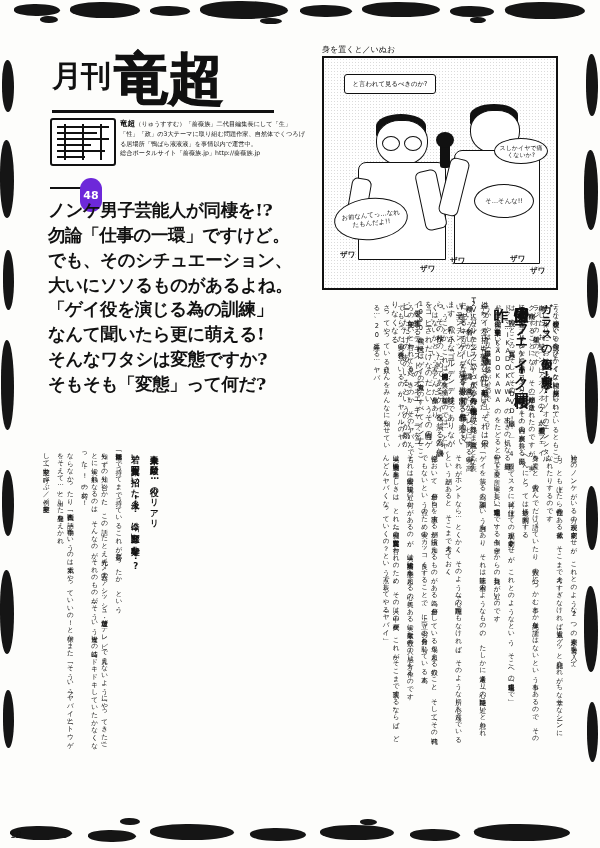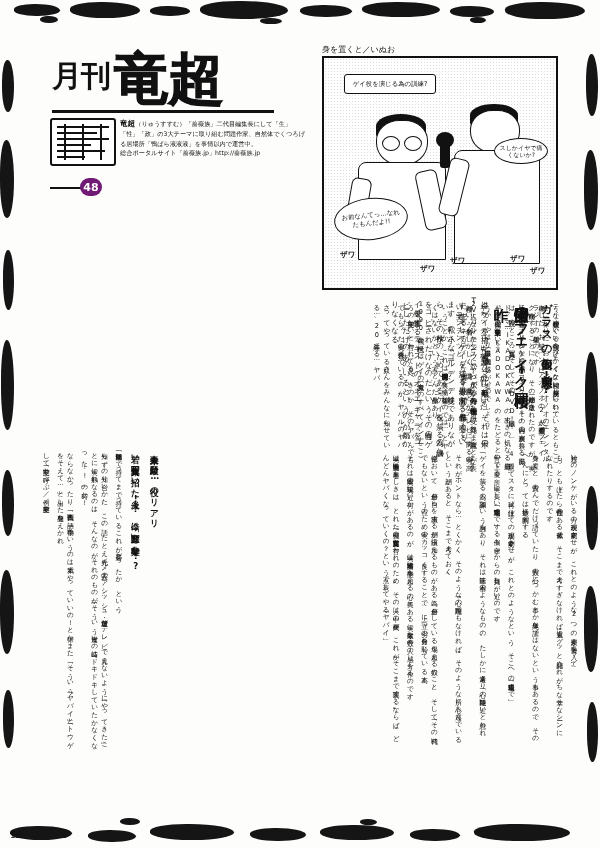--- a/index.html
+++ b/index.html
@@ -58,22 +58,22 @@
   }
   .blurb b{font-size:7.6px;}
   .blurb .url{letter-spacing:0px;}
 
   
   .issue-row{
     position:absolute;left:50px;top:178px;width:240px;height:18px;
   }
   .issue-line{position:absolute;left:0;top:9px;width:34px;height:2px;background:#111;}
   .issue-badge{
-    position:absolute;left:30px;top:0;width:22px;height:18px;border-radius:11px;
-    background:#701a75;color:#fff;font-size:11px;font-weight:bold;
+    position:absolute;left:30px;top:0;width:22px;height:34px;border-radius:11px;
+    background:#6d28d9;color:#fff;font-size:11px;font-weight:bold;
     display:flex;align-items:center;justify-content:center;
     font-family:"DejaVu Sans", sans-serif;
   }
 
   
   .headline{
     position:absolute;left:48px;top:198px;width:268px;
     font-family:"DejaVu Serif", serif;
     font-weight:bold;
     font-size:17.5px;
@@ -237,20 +237,30 @@
   <div class="blurb">
     <b>竜超</b><span>（りゅうすすむ）</span><span>「薔薇族」二代目編集長にして「生」「性」「政」の3大テーマに取り組む問題作家、自然体でくつろげる居場所「鴨ばら液液液」を事情以内で運営中。</span>
     <div class="url">総合ポータルサイト「薔薇族.jp」http://薔薇族.jp</div>
   </div>
 
   <div class="issue-row">
     <div class="issue-line"></div>
     <div class="issue-badge">48</div>
   </div>
 
+  <div class="headline">
+    <div>ノンケ男子芸能人が同棲を!?</div>
+    <div>勿論「仕事の一環」ですけど。</div>
+    <div>でも、そのシチュエーション、</div>
+    <div>大いにソソるものがあるよね。</div>
+    <div>「ゲイ役を演じる為の訓練」</div>
+    <div>なんて聞いたら更に萌える!</div>
+    <div>そんなワタシは変態ですか?</div>
+    <div>そもそも「変態」って何だ?</div>
+  </div>
 
   <div class="illust-credit">身を置くと／いぬお</div>
 
   <div class="manga">
     <div class="tone"></div>
 
     <div class="fig">
       <div class="hair" style="left:52px;top:56px;width:50px;height:24px;"></div>
       <div class="head" style="left:52px;top:62px;width:50px;height:44px;"></div>
       <div class="glass" style="left:58px;top:78px;width:16px;height:13px;"></div>
@@ -262,22 +272,23 @@
 
     <div class="fig">
       <div class="hair" style="left:146px;top:46px;width:48px;height:22px;"></div>
       <div class="head" style="left:146px;top:52px;width:48px;height:42px;"></div>
       <div class="body" style="left:130px;top:92px;width:84px;height:112px;border-radius:8px 8px 0 0;"></div>
       <div class="arm" style="left:120px;top:100px;width:18px;height:56px;transform:rotate(14deg);"></div>
       <div class="mic" style="left:116px;top:84px;width:10px;height:26px;"></div>
       <div class="mic" style="left:112px;top:74px;width:18px;height:16px;border-radius:50%;"></div>
     </div>
 
-    <div class="balloon b1">ゲイ役を演じる為の訓練?</div>
+    <div class="balloon b1">と言われて見るべきのか?</div>
     <div class="balloon b3">お前なんてっ…なれたもんだよ!!</div>
+    <div class="balloon b4">そ…そんな!!</div>
     <div class="balloon b5">スしかイヤで痛くないか?</div>
 
     <div class="sfx" style="left:16px;top:192px;">ザワ</div>
     <div class="sfx" style="left:96px;top:206px;">ザワ</div>
     <div class="sfx" style="left:126px;top:198px;">ザワ</div>
     <div class="sfx" style="left:186px;top:196px;">ザワ</div>
     <div class="sfx" style="left:206px;top:208px;">ザワ</div>
   </div>
 
   <div class="lead-block">

